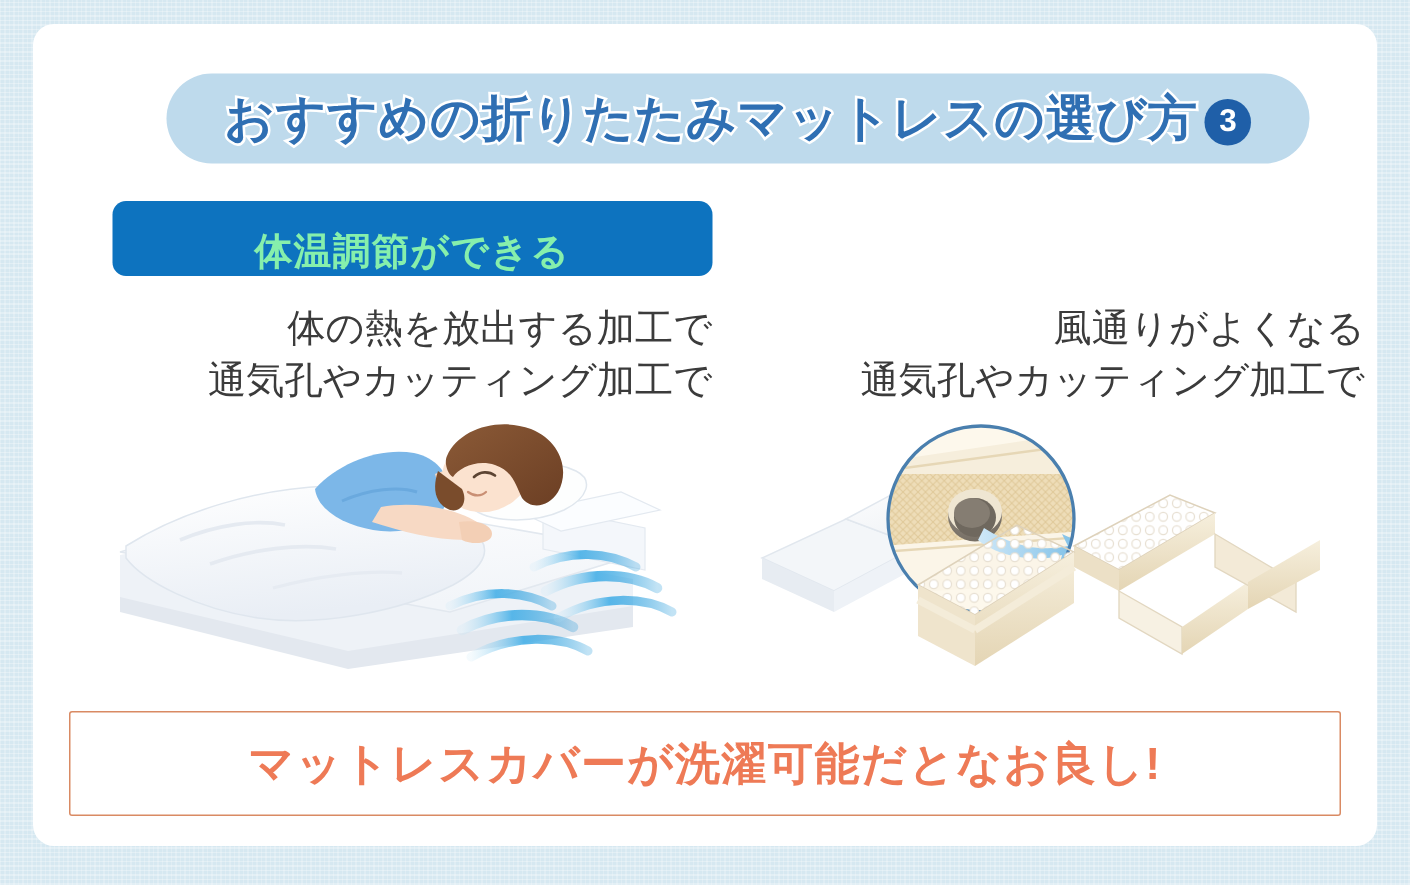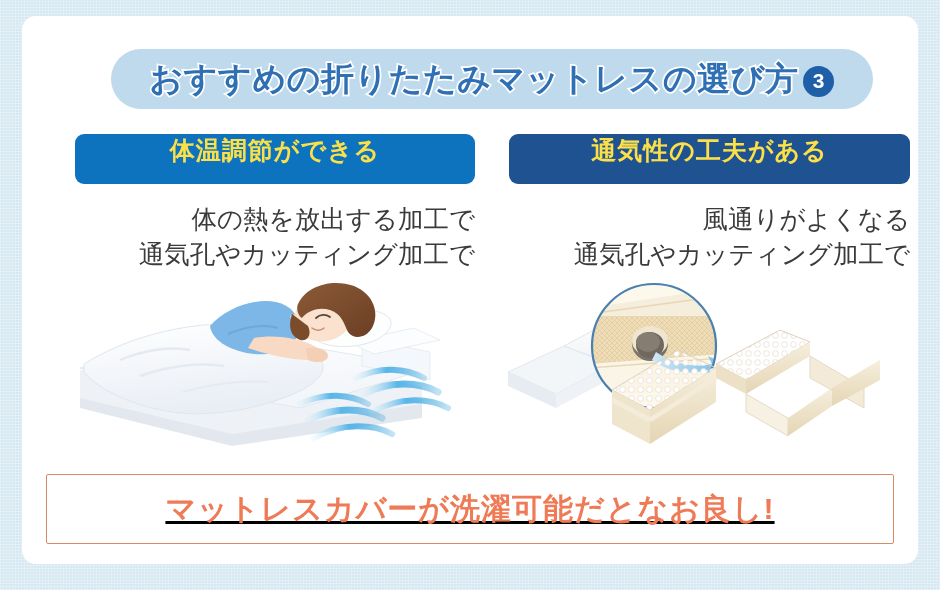--- a/index.html
+++ b/index.html
@@ -86,23 +86,23 @@
     top: 2px;
   }
 
   
   .hdr {
     position: absolute;
     top: 118px;
     height: 50px;
     border-radius: 9px;
     display: flex;
-    align-items: flex-start;
+    align-items: flex-end;
     justify-content: center;
-    color: #fde047;
+    color: #86efac;
     font-size: 25px;
     font-weight: bold;
     letter-spacing: 1px;
     white-space: nowrap;
   }
   .hdr-left  { left: 53px;  width: 400px; background: #0d73bf; }
   .hdr-right { left: 487px; width: 401px; background: #1e5291; }
 
   
   .body-txt {
@@ -133,21 +133,20 @@
     top: 458px;
     width: 848px;
     height: 70px;
     border: 1.6px solid #d98a63;
     border-radius: 2px;
     background: #ffffff;
     display: flex;
     align-items: center;
     justify-content: center;
     box-sizing: border-box;
-    text-decoration: underline;
   }
   .banner-text {
     font-size: 30px;
     font-weight: bold;
     color: #ee7a56;
     letter-spacing: 1px;
     white-space: nowrap;
   }
   svg { display: block; }
 </style>
@@ -232,23 +231,20 @@
           <path d="M238 136 C262 124, 288 126, 306 136" stroke="url(#airflowGrad)" stroke-width="6" fill="none" stroke-linecap="round"></path>
           <path d="M246 152 C272 138, 302 140, 320 150" stroke="url(#airflowGrad)" stroke-width="7" fill="none" stroke-linecap="round"></path>
           <path d="M252 170 C280 154, 312 156, 330 166" stroke="url(#airflowGrad)" stroke-width="6" fill="none" stroke-linecap="round"></path>
           <path d="M294 110 C318 98, 344 100, 362 110" stroke="url(#airflowGrad)" stroke-width="6" fill="none" stroke-linecap="round"></path>
           <path d="M302 126 C328 112, 358 114, 376 124" stroke="url(#airflowGrad)" stroke-width="7" fill="none" stroke-linecap="round"></path>
           <path d="M310 144 C338 128, 368 130, 386 140" stroke="url(#airflowGrad)" stroke-width="6" fill="none" stroke-linecap="round"></path>
         </g>
       </svg>
     </div>
 
-    <div class="hdr hdr-right">
-      <span>通気性の工夫がある</span>
-    </div>
     <div class="body-txt body-right">
       <div>風通りがよくなる</div>
       <div>通気孔やカッティング加工で</div>
     </div>
 
     <div class="illus illus-right">
       <svg width="430" height="200" viewBox="0 0 430 200">
         <defs>
           <linearGradient id="whiteFold" x1="0" y1="0" x2="0.6" y2="1">
             <stop offset="0%" stop-color="#ffffff"></stop>

